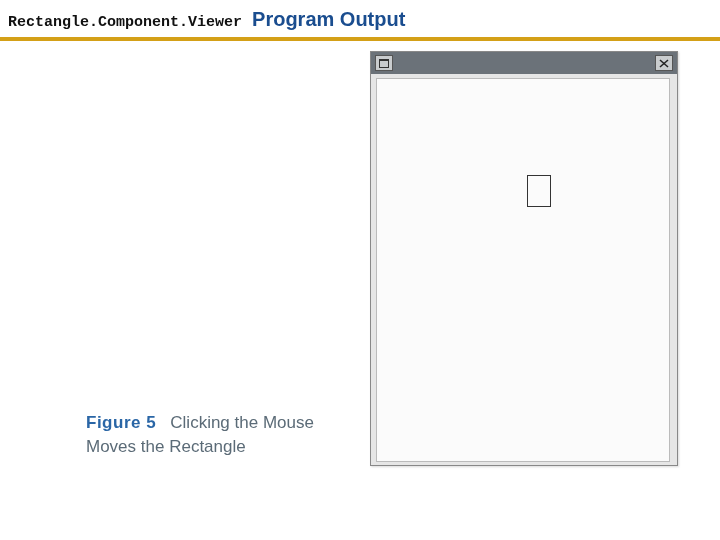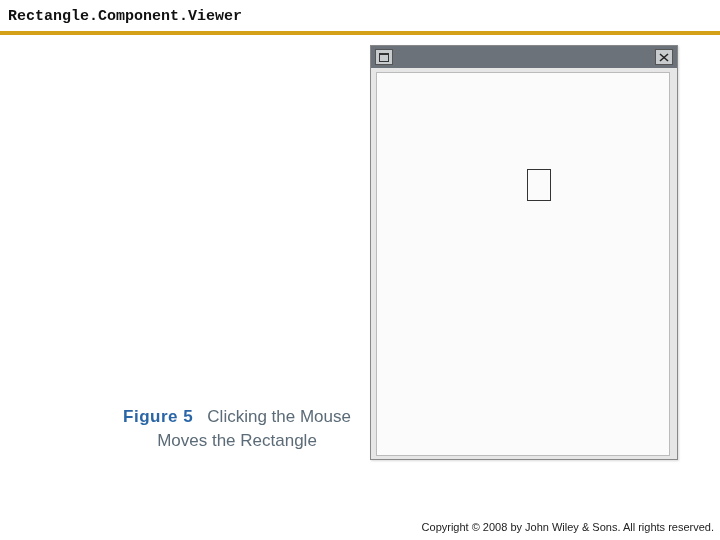--- a/index.html
+++ b/index.html
@@ -80,27 +80,26 @@
       left: 150px;
       top: 96px;
       width: 24px;
       height: 32px;
       border: 1px solid #333;
       background: transparent;
     }
 
     .figure-caption {
       position: absolute;
-      left: 102px;
+      left: 86px;
       top: 370px;
       width: 270px;
       color: #5b6b77;
       font-size: 17px;
       line-height: 1.4;
-      text-align: center;
     }
     .figure-label {
       color: #2a66a6;
       font-weight: bold;
       letter-spacing: 0.5px;
     }
     .figure-text { color: #5b6b77; }
 
     .footer {
       position: absolute;
@@ -112,20 +111,21 @@
       line-height: 1.3;
     }
     .footer .book { font-style: italic; }
   </style>
 </head>
 <body>
 
 <div class="header">
   <div class="header-row">
     <span class="header-line1">Rectangle.Component.Viewer</span>
+    <span class="header-line2">Program Output</span>
   </div>
 </div>
 
 <div class="content">
 
   <div class="program-window">
     <div class="titlebar">
       <div class="titlebar-left">
         <svg width="10" height="9">
           <rect x="0.5" y="0.5" width="9" height="8" fill="none" stroke="#333" stroke-width="1"></rect>
@@ -146,14 +146,13 @@
 
   <div class="figure-caption">
     <span class="figure-label">Figure 5</span>
     &nbsp;
     <span class="figure-text">Clicking the Mouse Moves the Rectangle</span>
   </div>
 
 </div>
 
 <div class="footer">
-  <div>Copyright © 2008 by John Wiley &amp; Sons.  All rights reserved.</div>
 </div>
 
 </body></html>

